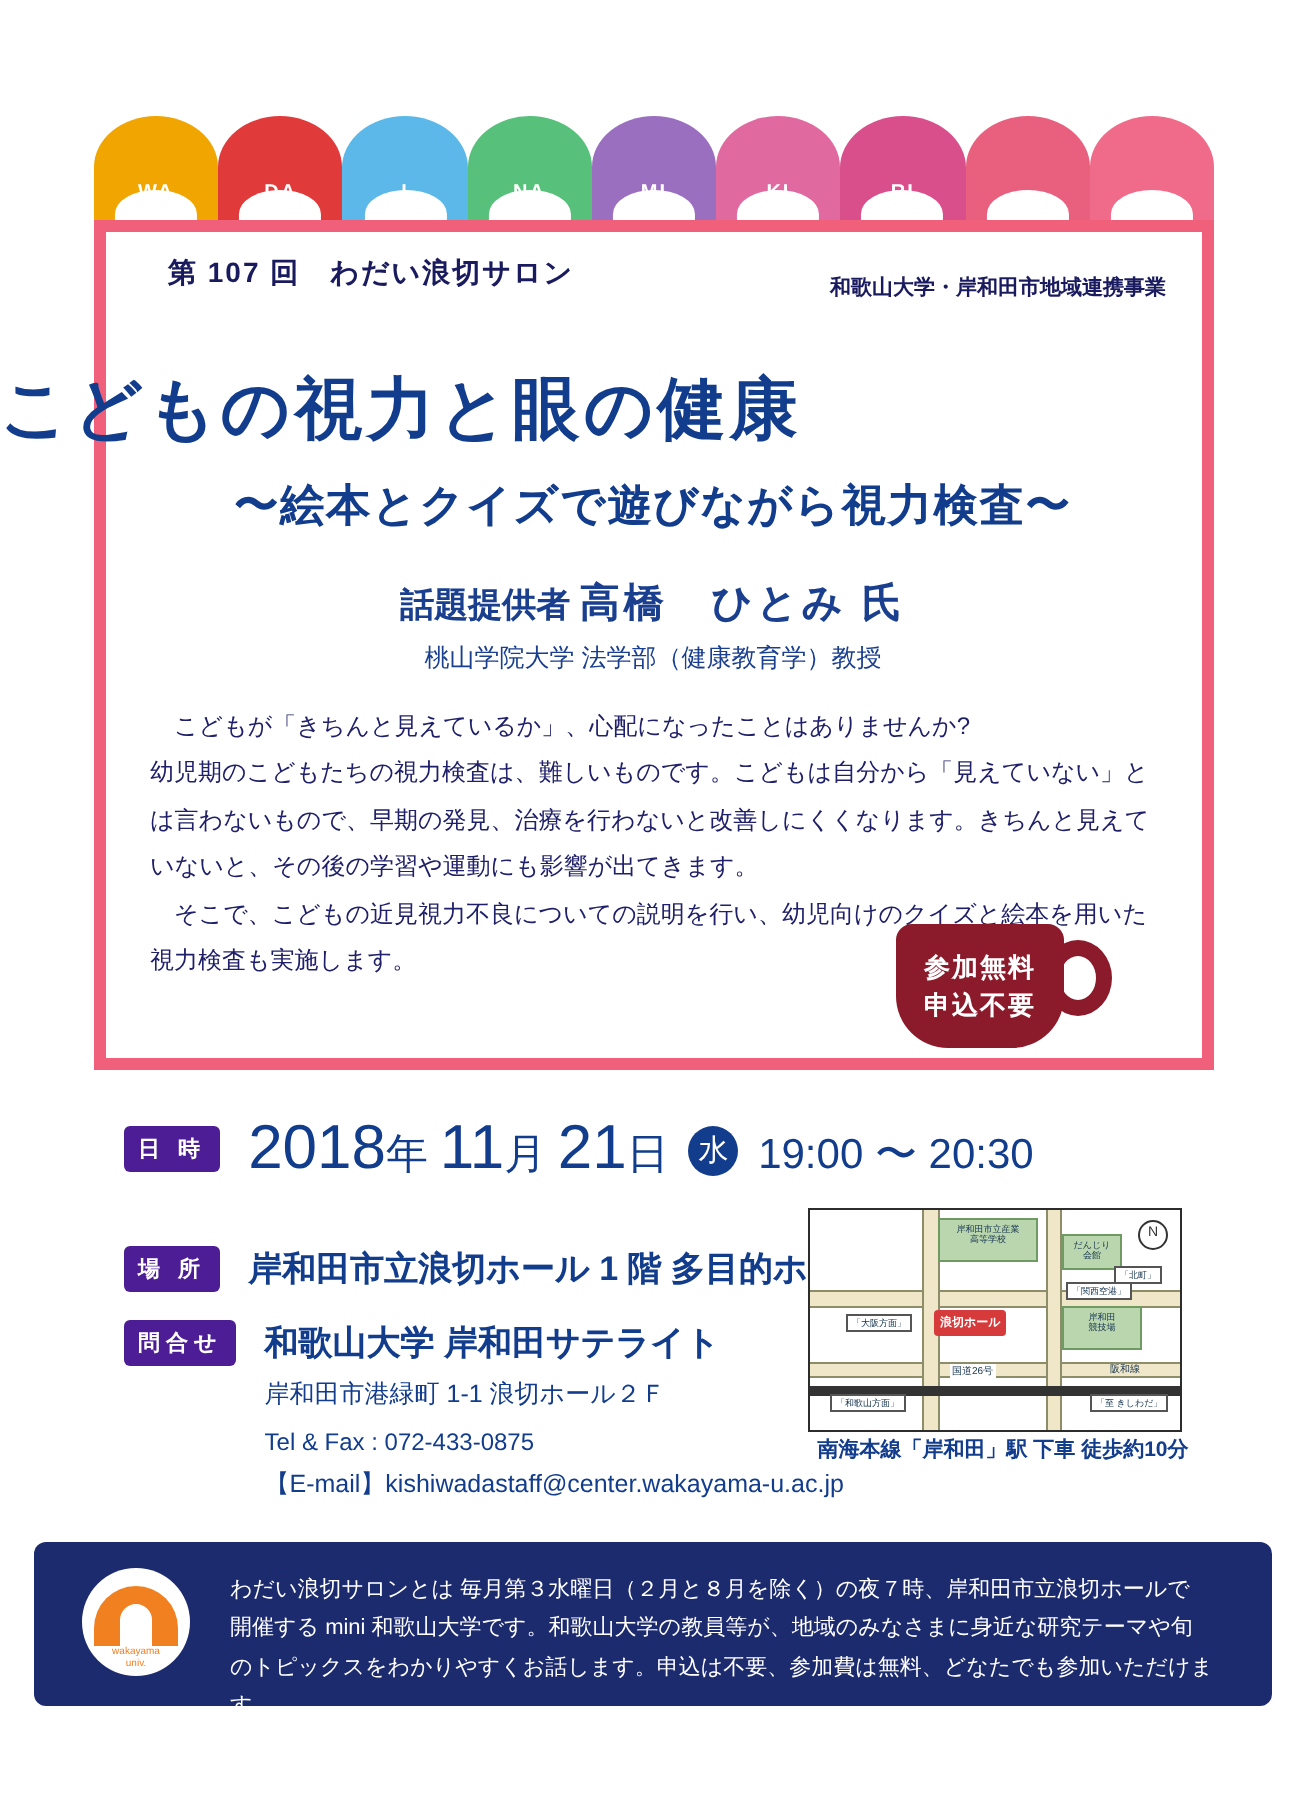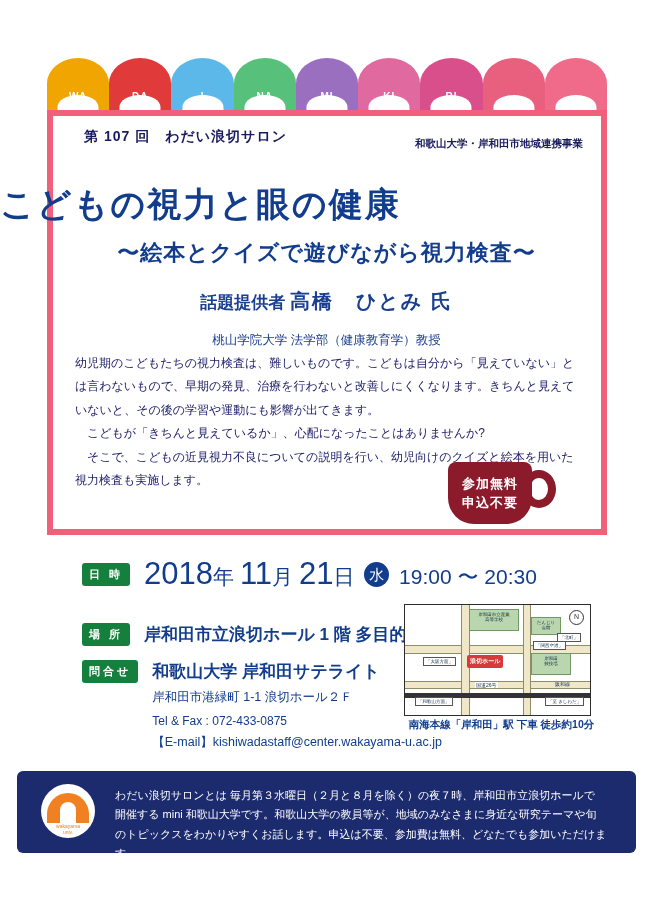--- a/index.html
+++ b/index.html
@@ -116,21 +116,21 @@
     font-weight: bold;
     color: #1a3f8f;
   }
   .speaker .nm {
     font-size: 20px;
     letter-spacing: 2px;
   }
   .affil {
     position: absolute;
     left: 0;
-    top: 332px;
+    top: 321px;
     width: 653px;
     text-align: center;
     font-size: 12.5px;
     color: #1a3f8f;
   }
 
   .body-text {
     position: absolute;
     left: 75px;
     top: 352px;
@@ -176,29 +176,28 @@
     justify-content: center;
     font-size: 13px;
     font-weight: bold;
     line-height: 1.5;
     letter-spacing: 1px;
   }
 
   
   .tag {
     display: inline-block;
-    background: #15803d;
+    background: #4c1d95;
     color: #ffffff;
     font-size: 11px;
     font-weight: bold;
     padding: 4px 7px;
     border-radius: 3px;
     letter-spacing: 3px;
     vertical-align: middle;
-    margin-left: 20px;
   }
 
   .row-date {
     position: absolute;
     left: 62px;
     top: 556px;
     display: flex;
     align-items: center;
   }
   .date-text {
@@ -473,22 +472,22 @@
 <div class="title-main">こどもの視力と眼の健康</div>
 <div class="title-sub">〜絵本とクイズで遊びながら視力検査〜</div>
 
 <div class="speaker">
   <span>話題提供者</span>
   <span class="nm">高橋　ひとみ 氏</span>
 </div>
 <div class="affil">桃山学院大学 法学部（健康教育学）教授</div>
 
 <div class="body-text">
+  <p>　こどもが「きちんと見えているか」、心配になったことはありませんか?</p>
   <p>幼児期のこどもたちの視力検査は、難しいものです。こどもは自分から「見えていない」とは言わないもので、早期の発見、治療を行わないと改善しにくくなります。きちんと見えていないと、その後の学習や運動にも影響が出てきます。</p>
-  <p>　こどもが「きちんと見えているか」、心配になったことはありませんか?</p>
   <p>　そこで、こどもの近見視力不良についての説明を行い、幼児向けのクイズと絵本を用いた視力検査も実施します。</p>
 </div>
 
 <div class="cup">
   <div class="cup-handle"></div>
   <div class="cup-body">
     <div>参加無料</div>
     <div>申込不要</div>
   </div>
 </div>

